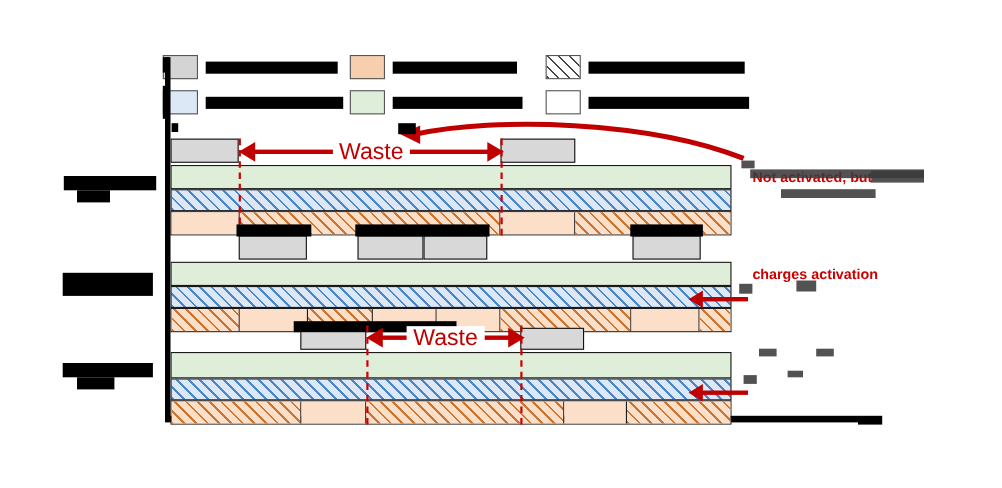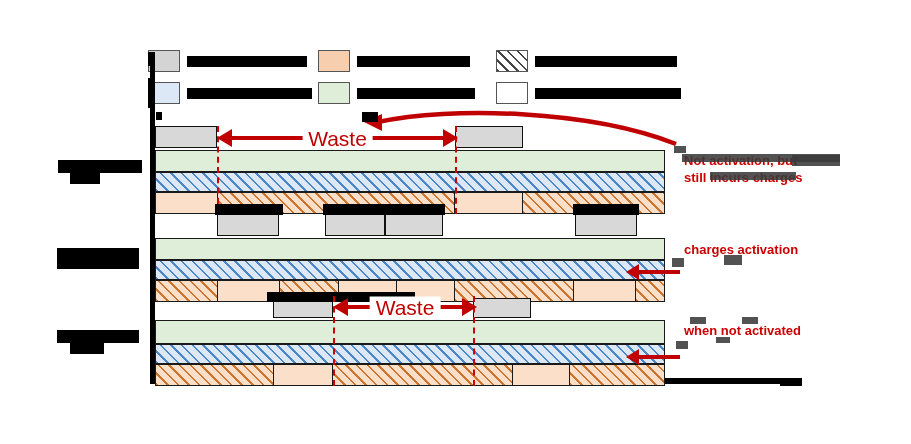--- a/index.html
+++ b/index.html
@@ -207,36 +207,34 @@
   </div>
 
   <div class="waste-wrap" style="left:333px;top:296px;width:144px;height:22px;">
     <div class="waste-line" style="left:14px;width:116px;"></div>
     <div class="arrowhead ah-left" style="left:0px;"></div>
     <div class="arrowhead ah-right" style="right:0px;"></div>
     <div class="waste-text" style="left:50%;transform:translate(-50%,-50%);">Waste</div>
   </div>
 
   <div class="annot" style="left:684px;top:152px;">
-    <div>Not activation, but</div>
-    <div>still incurs charges</div>
+    <div>Not activated, but</div>
     <div class="blk" style="left:-10px;top:-6px;width:12px;height:7px;"></div>
     <div class="blk" style="left:-2px;top:2px;width:158px;height:8px;"></div>
     <div class="blk" style="left:108px;top:3px;width:48px;height:11px;"></div>
     <div class="blk" style="left:26px;top:20px;width:86px;height:8px;"></div>
   </div>
 
   <div class="annot" style="left:684px;top:241px;">
     <div>charges activation</div>
     <div class="blk" style="left:40px;top:14px;width:18px;height:10px;"></div>
     <div class="blk" style="left:-12px;top:17px;width:12px;height:9px;"></div>
   </div>
 
   <div class="annot" style="left:684px;top:322px;">
-    <div>when not activated</div>
     <div class="blk" style="left:6px;top:-5px;width:16px;height:7px;"></div>
     <div class="blk" style="left:58px;top:-5px;width:16px;height:7px;"></div>
     <div class="blk" style="left:32px;top:15px;width:14px;height:6px;"></div>
     <div class="blk" style="left:-8px;top:19px;width:12px;height:8px;"></div>
   </div>
 
   <div>
     <div class="ptr" style="left:638px;top:270px;width:42px;"></div>
     <div class="ptr-head" style="left:626px;top:264px;"></div>
   </div>

